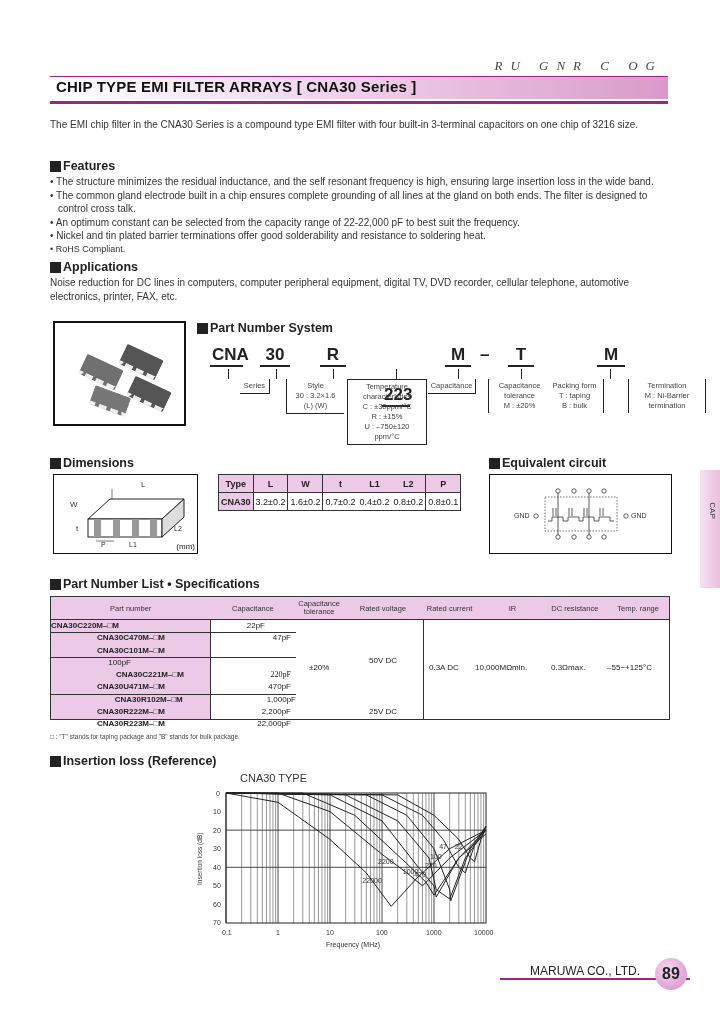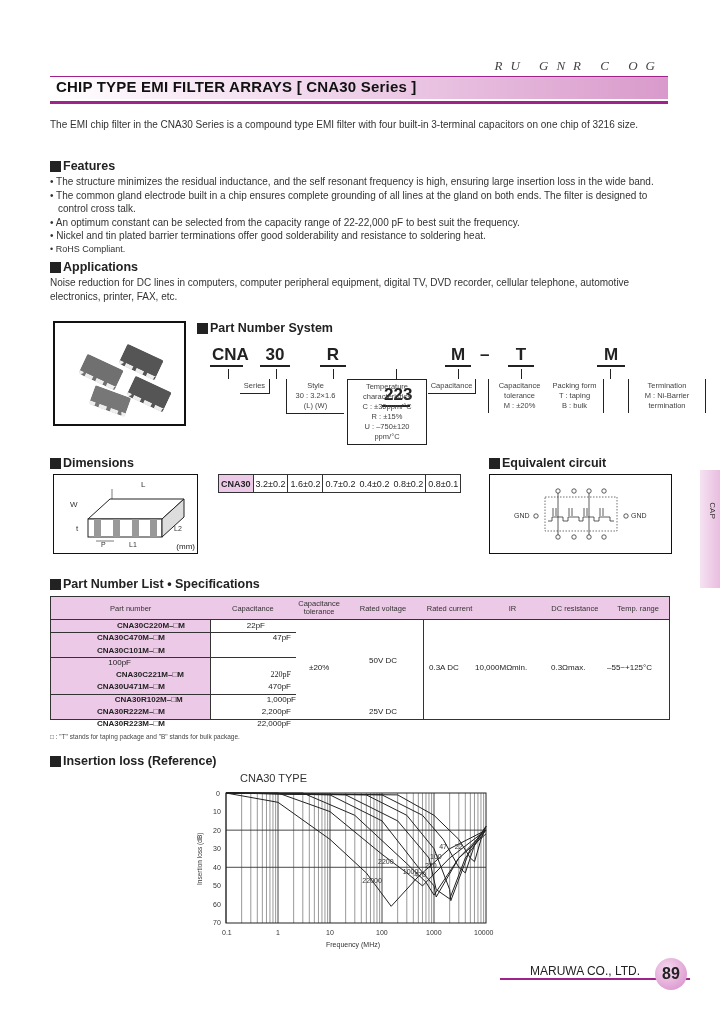--- a/index.html
+++ b/index.html
@@ -145,20 +145,29 @@
     <text x="22" y="56" font-size="8" fill="#333" font-family="Liberation Sans, sans-serif">t</text>
     <text x="47" y="72" font-size="7" fill="#333" font-family="Liberation Sans, sans-serif">P</text>
     <text x="75" y="72" font-size="7" fill="#333" font-family="Liberation Sans, sans-serif">L1</text>
     <text x="120" y="56" font-size="7" fill="#333" font-family="Liberation Sans, sans-serif">L2</text>
     <line x1="42" y1="66" x2="60" y2="66" stroke="#222" stroke-width="0.6"></line>
   </svg>
   <div style="position:absolute;right:2px;bottom:2px;font-size:8px;">(mm)</div>
 </div>
 <table class="abs dim-table">
   <tbody>
+      <tr>
+    <th>Type</th>
+    <th>L</th>
+    <th>W</th>
+    <th style="border-right:none;">t</th>
+    <th style="border-left:none;border-right:none;">L1</th>
+    <th style="border-left:none;">L2</th>
+    <th>P</th>
+  </tr>
   <tr>
     <td class="t">CNA30</td>
     <td>3.2±0.2</td>
     <td>1.6±0.2</td>
     <td style="border-right:none;">0.7±0.2</td>
     <td style="border-left:none;border-right:none;">0.4±0.2</td>
     <td style="border-left:none;">0.8±0.2</td>
     <td>0.8±0.1</td>
   </tr>
 </tbody>
@@ -220,21 +229,21 @@
   </div>
   <div style="position:relative;height:99px;">
     <div style="position:absolute;left:0;top:0;width:160px;height:99px;background:#ecc9e6;border-right:1px solid #333;"></div>
     <div style="position:absolute;left:372px;top:0;height:99px;border-left:1px solid #333;"></div>
     <div style="position:absolute;left:0;top:12px;width:245px;border-top:1px solid #333;"></div>
     <div style="position:absolute;left:0;top:37px;width:245px;border-top:1px solid #333;"></div>
     <div style="position:absolute;left:0;top:74px;width:245px;border-top:1px solid #333;"></div>
 
     <div style="position:absolute;left:0;top:0;width:245px;font-size:8px;line-height:12.3px;">
       <div style="display:flex;">
-          <span style="width:134px;text-align:right;font-weight:bold;">CNA30C220M–□M</span>
+          <span style="width:134px;text-align:left;font-weight:bold;">CNA30C220M–□M</span>
           <span style="width:80px;text-align:right;">22pF</span>
         </div>
       <div style="display:flex;">
           <span style="width:160px;text-align:center;font-weight:bold;">CNA30C470M–□M</span>
           <span style="width:80px;text-align:right;">47pF</span>
         </div>
       <div style="display:flex;flex-direction:column;">
           <span style="width:160px;text-align:center;font-weight:bold;">CNA30C101M–□M</span>
           <span style="width:80px;text-align:right;">100pF</span>
         </div>

